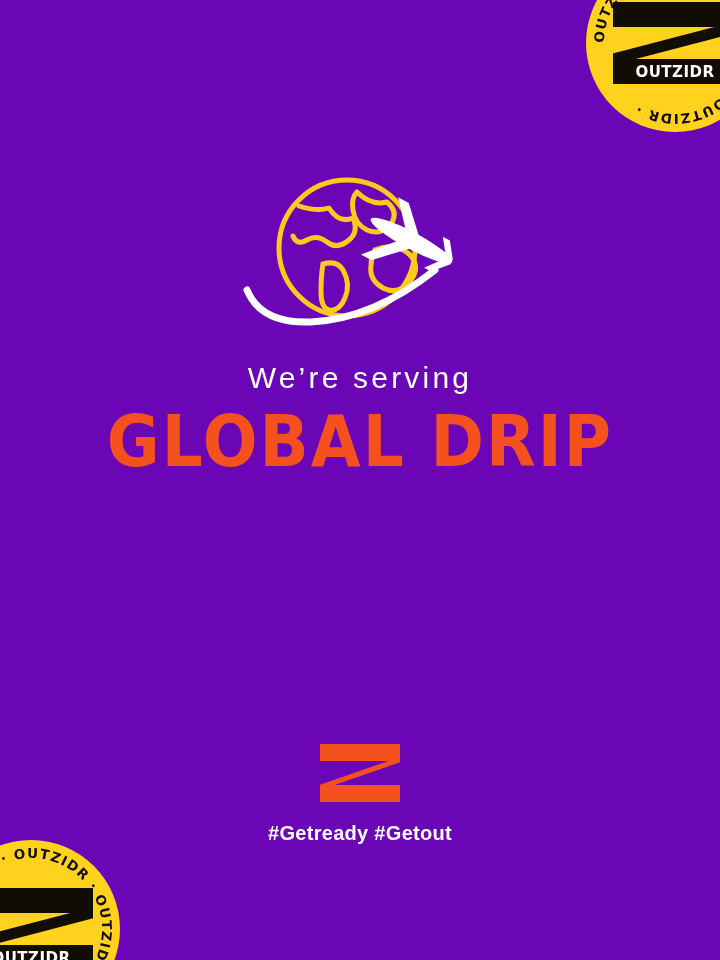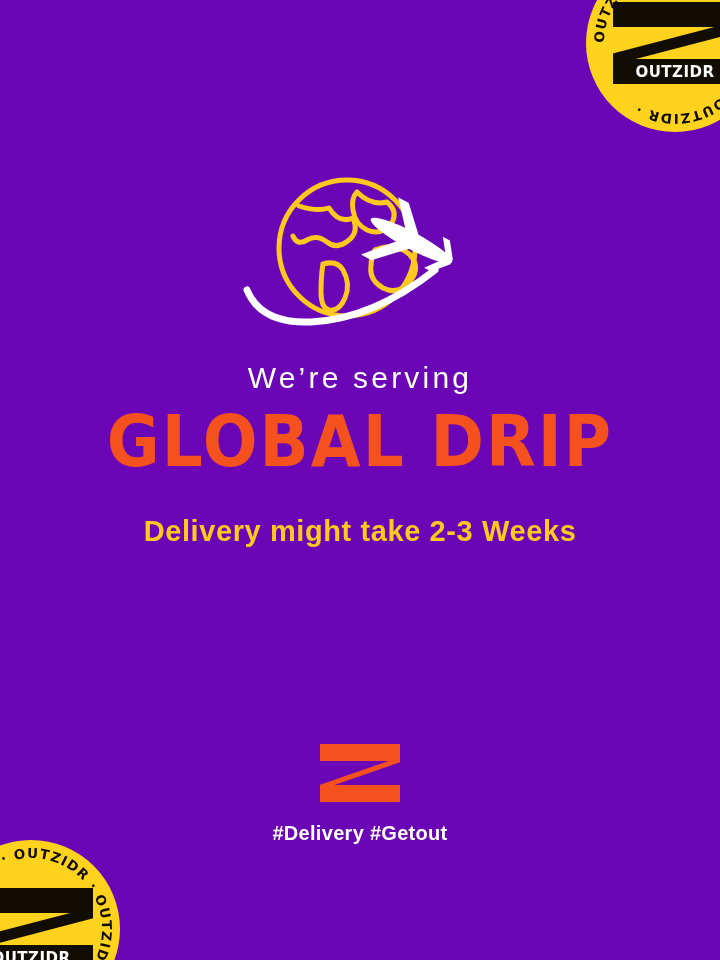--- a/index.html
+++ b/index.html
@@ -203,30 +203,29 @@
         <path d="M40 24 L14 -6 L26 -6 L54 22 Z"></path>
         <path d="M84 26 L70 44 L78 44 L92 28 Z"></path>
         <path d="M84 24 L72 8 L80 8 L92 24 Z"></path>
       </g>
     </svg>
   </div>
 
   <div class="copy">
     <div class="eyebrow">We’re serving</div>
     <div class="headline">GLOBAL DRIP</div>
-    <div class="delivery">Delivery might take 2-3 Weeks</div>
   </div>
 
   <div class="footer">
     <div class="zlogo">
       <span class="z-top"></span>
       <div class="z-diag"></div>
       <span class="z-bottom"></span>
     </div>
-    <div class="hashtags">#Delivery #Getout</div>
+    <div class="hashtags">#Getready #Getout</div>
   </div>
 
   <div class="badge badge-bl">
     <svg class="badge-ring" viewBox="0 0 178 178">
       <defs>
         <path id="ringpath-bl" d="M 89,89 m -71,0 a 71,71 0 1,1 142,0 a 71,71 0 1,1 -142,0"></path>
       </defs>
       <text>
         <textPath href="#ringpath-bl" startOffset="0%">OUTZIDR · OUTZIDR · OUTZIDR · OUTZIDR ·</textPath>
       </text>

